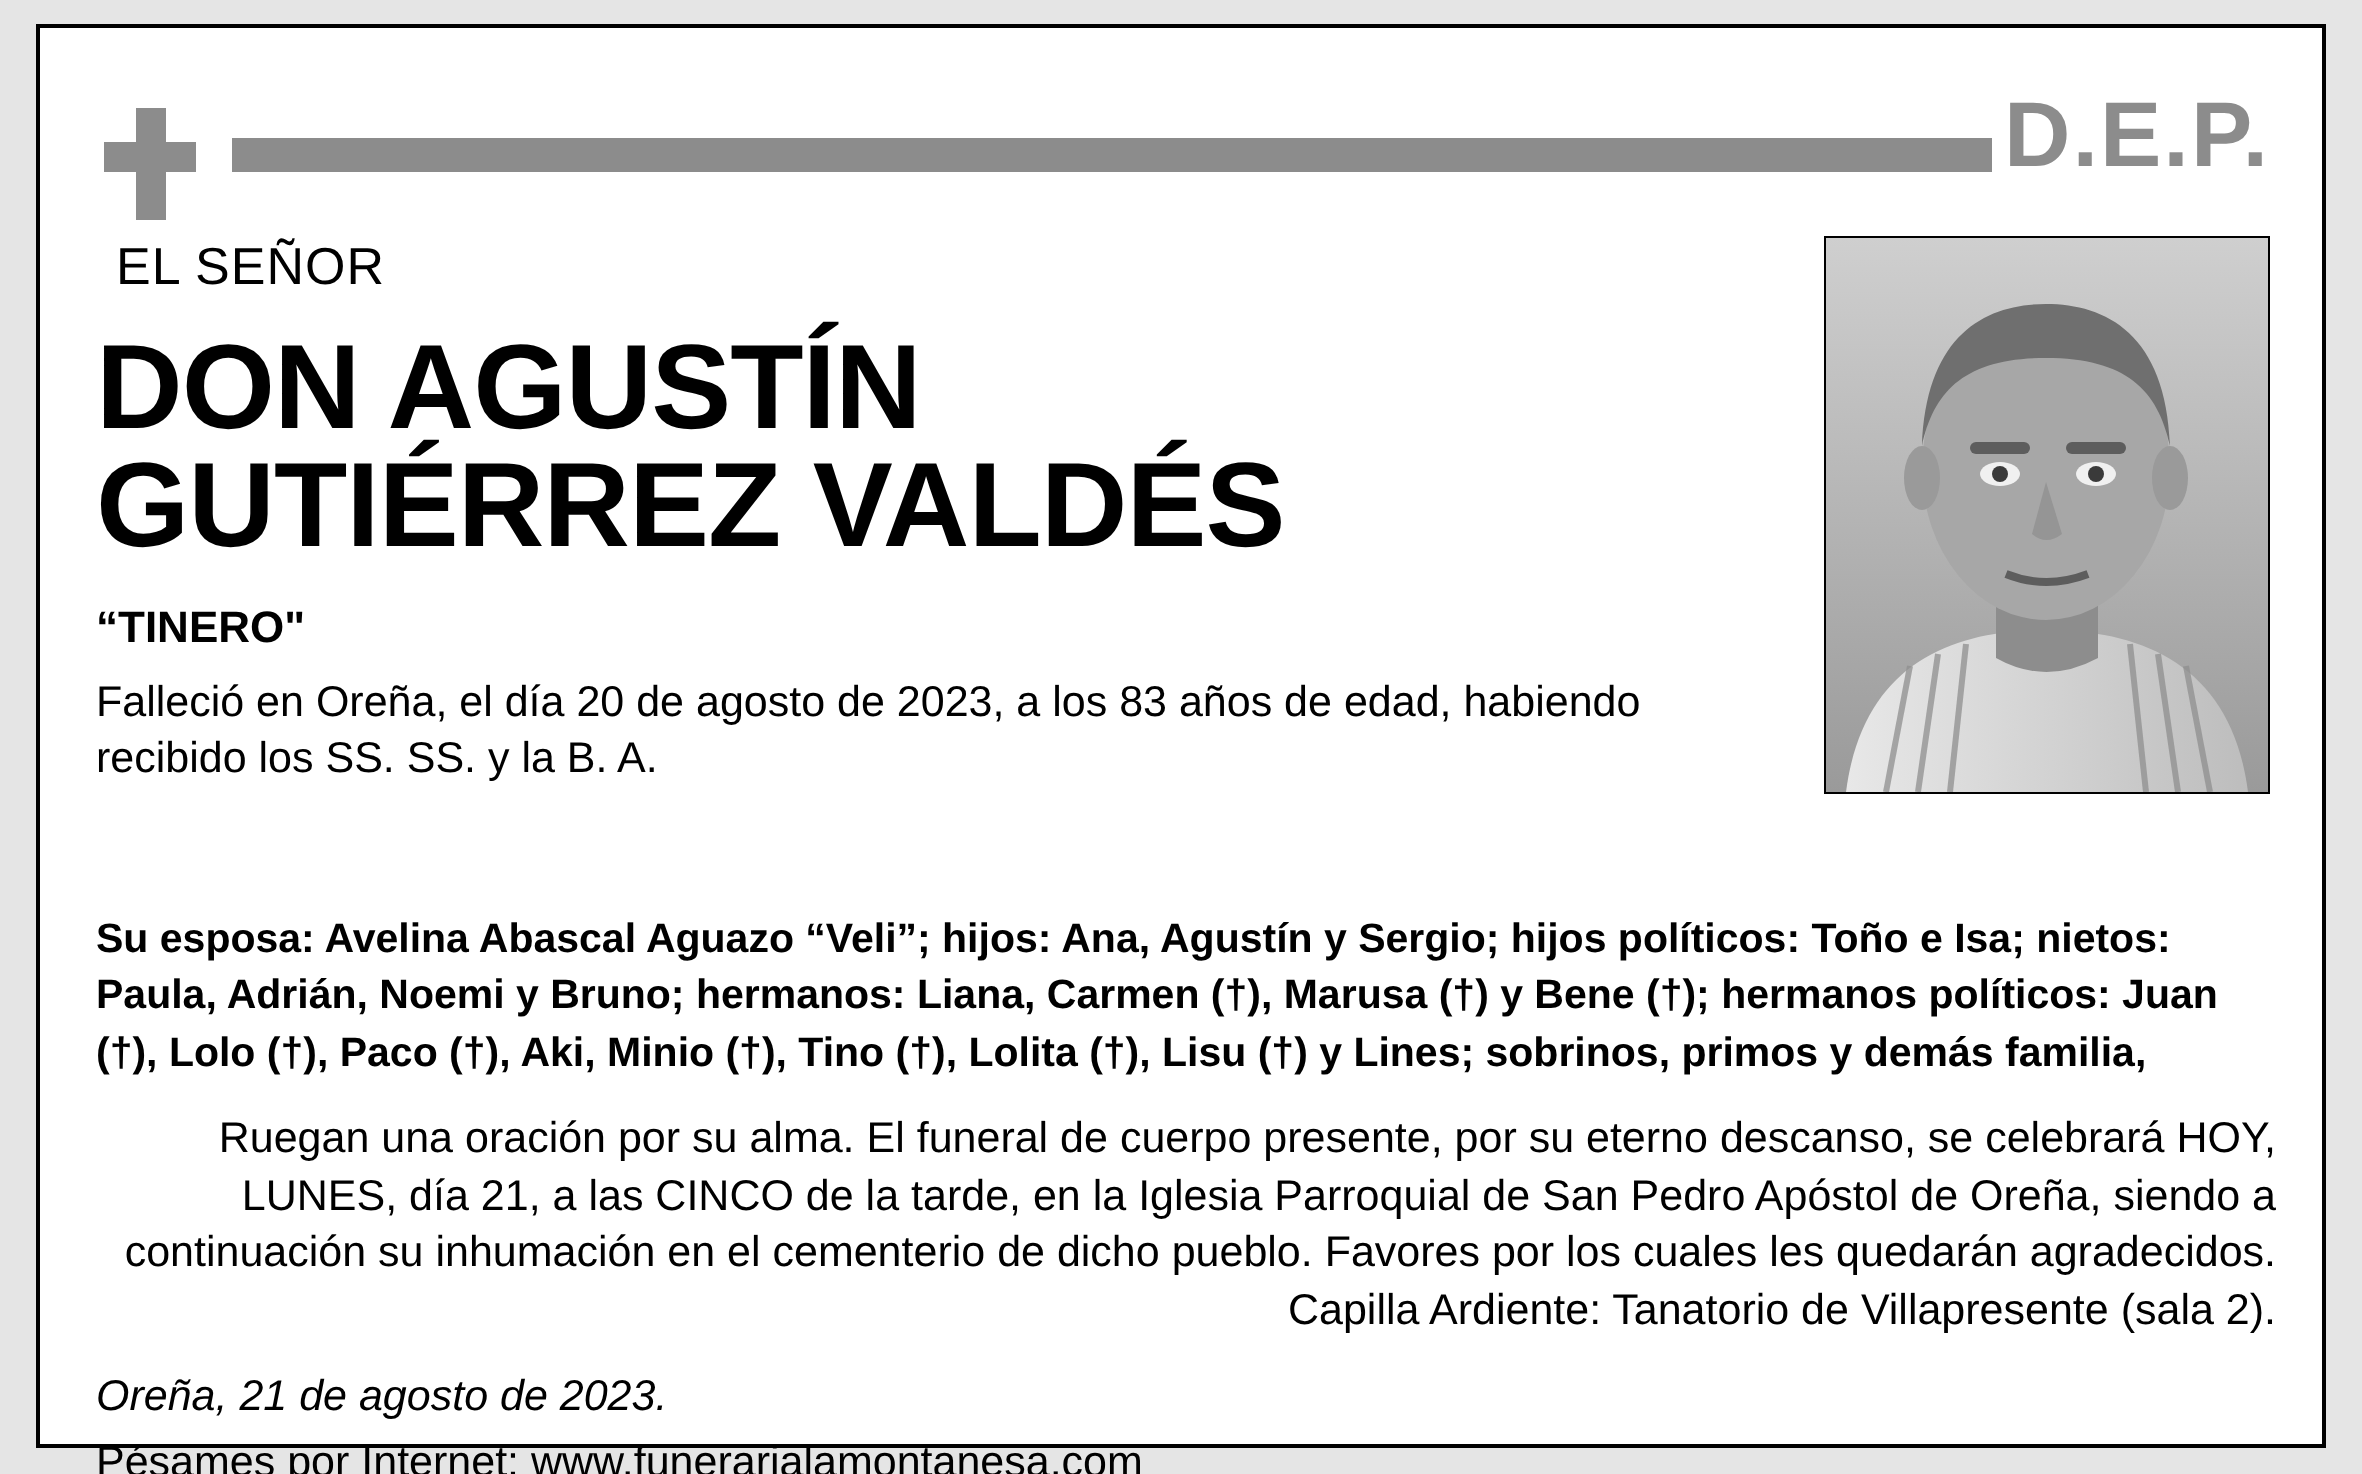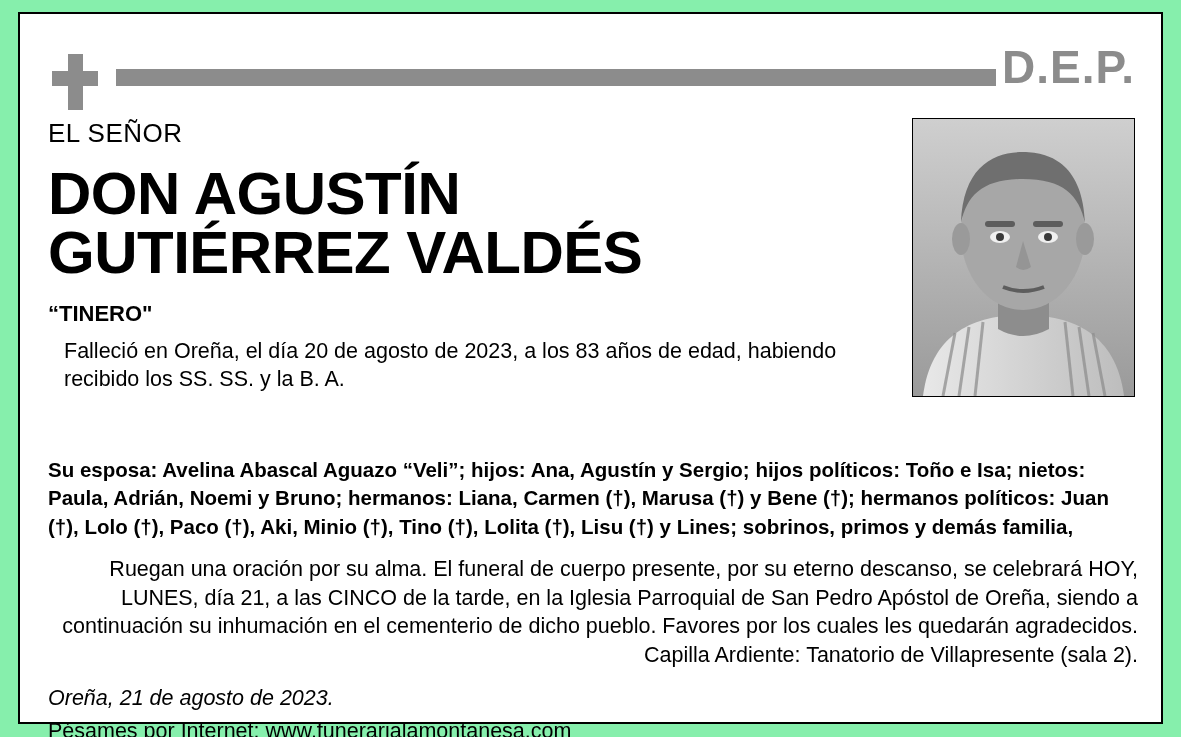--- a/index.html
+++ b/index.html
@@ -8,21 +8,21 @@
     background: #ffffff;
   }
   body {
     font-family: "Liberation Sans", sans-serif;
     color: #000000;
   }
   .page {
     position: relative;
     width: 1181px;
     height: 737px;
-    background: #86efac;
+    background: #e5e5e5;
     box-sizing: border-box;
     overflow: hidden;
   }
   .notice {
     position: absolute;
     left: 18px;
     top: 12px;
     width: 1145px;
     height: 712px;
     border: 2px solid #000000;
@@ -102,41 +102,41 @@
   .body-col {
     position: absolute;
     left: 2px;
     top: 82px;
     width: 850px;
   }
   .eyebrow {
     font-size: 26px;
     letter-spacing: 0.5px;
     font-weight: normal;
-    margin: 0 0 6px 0;
+    margin: 0 0 6px 10px;
     font-family: "Liberation Sans", sans-serif;
   }
   .name {
     font-size: 60px;
     line-height: 0.98;
     font-weight: bold;
     letter-spacing: -0.5px;
     margin: 16px 0 0 0;
     font-family: "Liberation Sans", sans-serif;
   }
   .name .line2 { display: block; }
   .nickname {
     font-size: 22px;
     font-weight: bold;
     margin: 18px 0 10px 0;
   }
   .death-line {
     font-size: 21.5px;
     line-height: 1.32;
-    margin: 0 0 14px 16px;
+    margin: 0 0 14px 0;
     max-width: 820px;
   }
   .family {
     font-size: 20.5px;
     font-weight: bold;
     line-height: 1.38;
     margin: 0 0 14px 0;
     width: 1090px;
   }
   .prayer {

